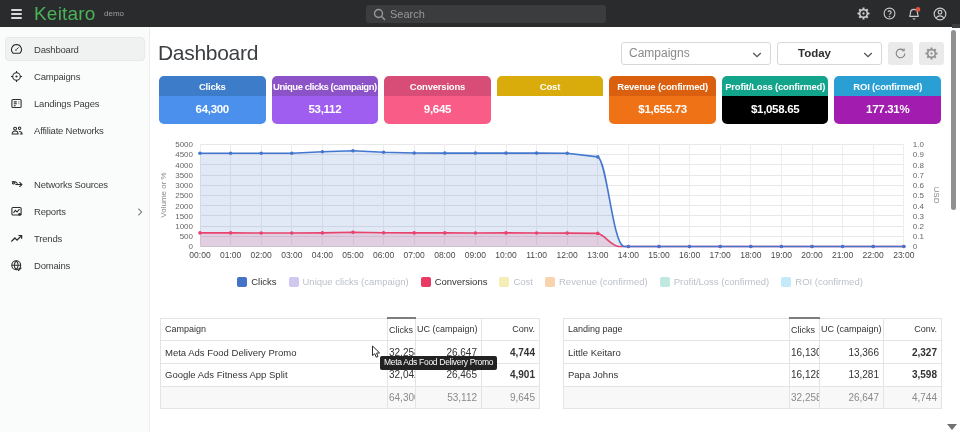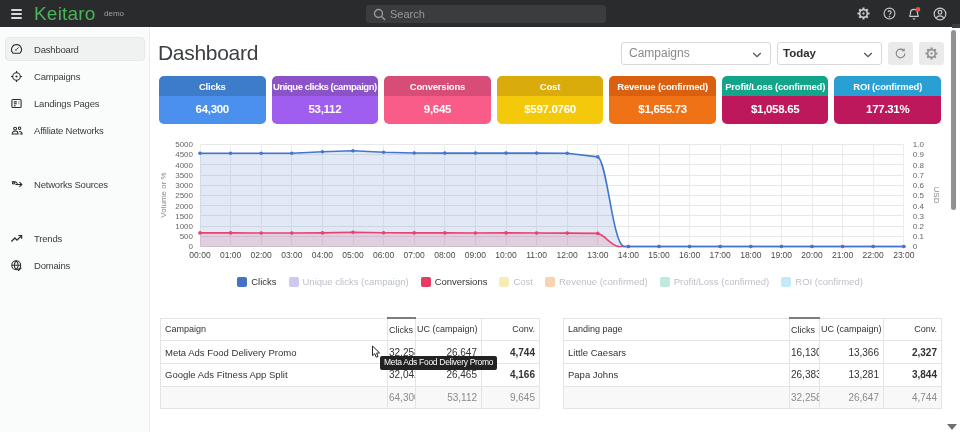--- a/index.html
+++ b/index.html
@@ -148,20 +148,31 @@
     <span class="txt">Affiliate Networks</span>
   </div>
   <div class="sitem" style="top:144px">
     <svg width="14" height="13" viewBox="0 0 24 24" fill="none" stroke="#2b2b2b" stroke-width="2">
           <path d="M2.5 7.5c3.5-2.5 7 .5 5 2.5s-5.5.5-3-2c2-2 5.5-1.5 8.5 2.5"></path>
           <path d="M9 12h11.5"></path>
           <path d="M16.5 7.5l4.5 4.5-4.5 4.5"></path>
         </svg>
     <span class="txt">Networks Sources</span>
   </div>
+  <div class="sitem" style="top:171px">
+    <svg width="13" height="13" viewBox="0 0 24 24" fill="none" stroke="#2b2b2b" stroke-width="2">
+          <rect x="3.5" y="4.5" width="17" height="14" rx="2"></rect>
+          <path d="M6.5 14.5l3.5-4.5 3 3 4.5-5.5"></path>
+          <circle cx="17.8" cy="17.3" r="2.6" fill="#2b2b2b" stroke="none"></circle>
+        </svg>
+    <span class="txt">Reports</span>
+    <svg class="chev-r" width="10" height="10" viewBox="0 0 24 24" fill="none" stroke="#808080" stroke-width="2.6">
+          <path d="M8 4l8 8-8 8"></path>
+        </svg>
+  </div>
   <div class="sitem" style="top:225px">
     <svg width="13" height="13" viewBox="0 0 24 24" fill="none" stroke="#2b2b2b" stroke-width="2">
           <circle cx="11.5" cy="11.5" r="8.2"></circle>
           <path d="M3.3 11.5h16.4M11.5 3.3c-4.6 4.8-4.6 11.6 0 16.4M11.5 3.3c4.6 4.8 4.6 11.6 0 16.4"></path>
           <path d="M14.5 20.5l5.5-5.5 1.8 1.8-5.5 5.5h-1.8z" fill="#2b2b2b" stroke="none"></path>
         </svg>
     <span class="txt">Domains</span>
   </div>
   <div class="sitem" style="top:198px">
     <svg width="13" height="13" viewBox="0 0 24 24" fill="none" stroke="#2b2b2b" stroke-width="2.2">
@@ -171,21 +182,21 @@
     <span class="txt">Trends</span>
   </div>
 </div>
 
 <h1>Dashboard</h1>
 <div class="sel" id="sel-camp"><span class="lbl">Campaigns</span>
   <svg width="10" height="8" viewBox="0 0 12 8" fill="none" stroke="#555" stroke-width="1.6">
         <path d="M1.5 1.5L6 6l4.5-4.5"></path>
       </svg>
 </div>
-<div class="sel" id="sel-today"><span class="lbl" style="margin-left:5px">Today</span>
+<div class="sel" id="sel-today"><span class="lbl" style="margin-left:20px">Today</span>
   <svg width="10" height="8" viewBox="0 0 12 8" fill="none" stroke="#555" stroke-width="1.6">
         <path d="M1.5 1.5L6 6l4.5-4.5"></path>
       </svg>
 </div>
 <div class="sqbtn" id="btn-refresh">
   <svg width="13" height="13" viewBox="0 0 24 24" fill="none" stroke="#828282" stroke-width="2">
         <path d="M20 12a8 8 0 1 1-2.3-5.7"></path>
         <path d="M18.7 2.6v4.2h-4.2" stroke-width="1.9"></path>
       </svg>
 </div>
@@ -204,33 +215,32 @@
   <div class="card">
         <div class="t" style="background:#8c52c8; letter-spacing:-0.45px">Unique clicks (campaign)</div>
         <div class="v" style="background:#a05ef0">53,112</div>
       </div>
   <div class="card">
         <div class="t" style="background:#d74d77">Conversions</div>
         <div class="v" style="background:#fa5c88">9,645</div>
       </div>
   <div class="card">
         <div class="t" style="background:#d9ab0b">Cost</div>
-        <div class="v" style="background:#f5c90b">$597.0760</div>
       </div>
   <div class="card">
         <div class="t" style="background:#da600f">Revenue (confirmed)</div>
         <div class="v" style="background:#f07217">$1,655.73</div>
       </div>
   <div class="card">
         <div class="t" style="background:#13a48c">Profit/Loss (confirmed)</div>
-        <div class="v" style="background:#be185d">$1,058.65</div>
+        <div class="v" style="background:#000000">$1,058.65</div>
       </div>
   <div class="card">
         <div class="t" style="background:#2a9fd4">ROI (confirmed)</div>
-        <div class="v" style="background:#be185d">177.31%</div>
+        <div class="v" style="background:#a21caf">177.31%</div>
       </div>
 </div>
 
 <svg id="chart" class="abs" style="left:150px; top:134px;" width="800" height="130" viewBox="0 0 800 130">
       <g shape-rendering="crispEdges">
         <line x1="50.0" y1="112.5" x2="753.8" y2="112.5" stroke="#d6d6d6" stroke-width="1"></line>
         <line x1="50.0" y1="102.3" x2="753.8" y2="102.3" stroke="#e8e8e8" stroke-width="1"></line>
         <line x1="50.0" y1="92.1" x2="753.8" y2="92.1" stroke="#e8e8e8" stroke-width="1"></line>
         <line x1="50.0" y1="81.9" x2="753.8" y2="81.9" stroke="#e8e8e8" stroke-width="1"></line>
         <line x1="50.0" y1="71.7" x2="753.8" y2="71.7" stroke="#e8e8e8" stroke-width="1"></line>
@@ -394,21 +404,21 @@
   <tr>
           <td class="name">Meta Ads Food Delivery Promo</td>
           <td class="num">32,258</td>
           <td class="num">26,647</td>
           <td class="num bold">4,744</td>
         </tr>
   <tr>
           <td class="name">Google Ads Fitness App Split</td>
           <td class="num">32,042</td>
           <td class="num">26,465</td>
-          <td class="num bold">4,166</td>
+          <td class="num bold">4,901</td>
         </tr>
   <tr class="foot">
           <td></td>
           <td class="num">64,300</td>
           <td class="num">53,112</td>
           <td class="num">9,645</td>
         </tr>
 </tbody>
     </table>
 
@@ -420,30 +430,30 @@
         <col style="width:58px">
       </colgroup>
   <tbody>
         <tr>
           <th class="name">Landing page</th>
           <th class="num sorted">Clicks</th>
           <th class="num">UC (campaign)</th>
           <th class="num">Conv.</th>
         </tr>
   <tr>
-          <td class="name">Little Caesars</td>
+          <td class="name">Little Keitaro</td>
           <td class="num">16,130</td>
           <td class="num">13,366</td>
           <td class="num bold">2,327</td>
         </tr>
   <tr>
           <td class="name">Papa Johns</td>
-          <td class="num">26,383</td>
+          <td class="num">16,128</td>
           <td class="num">13,281</td>
-          <td class="num bold">3,844</td>
+          <td class="num bold">3,598</td>
         </tr>
   <tr class="foot">
           <td></td>
           <td class="num">32,258</td>
           <td class="num">26,647</td>
           <td class="num">4,744</td>
         </tr>
 </tbody>
     </table>
 

